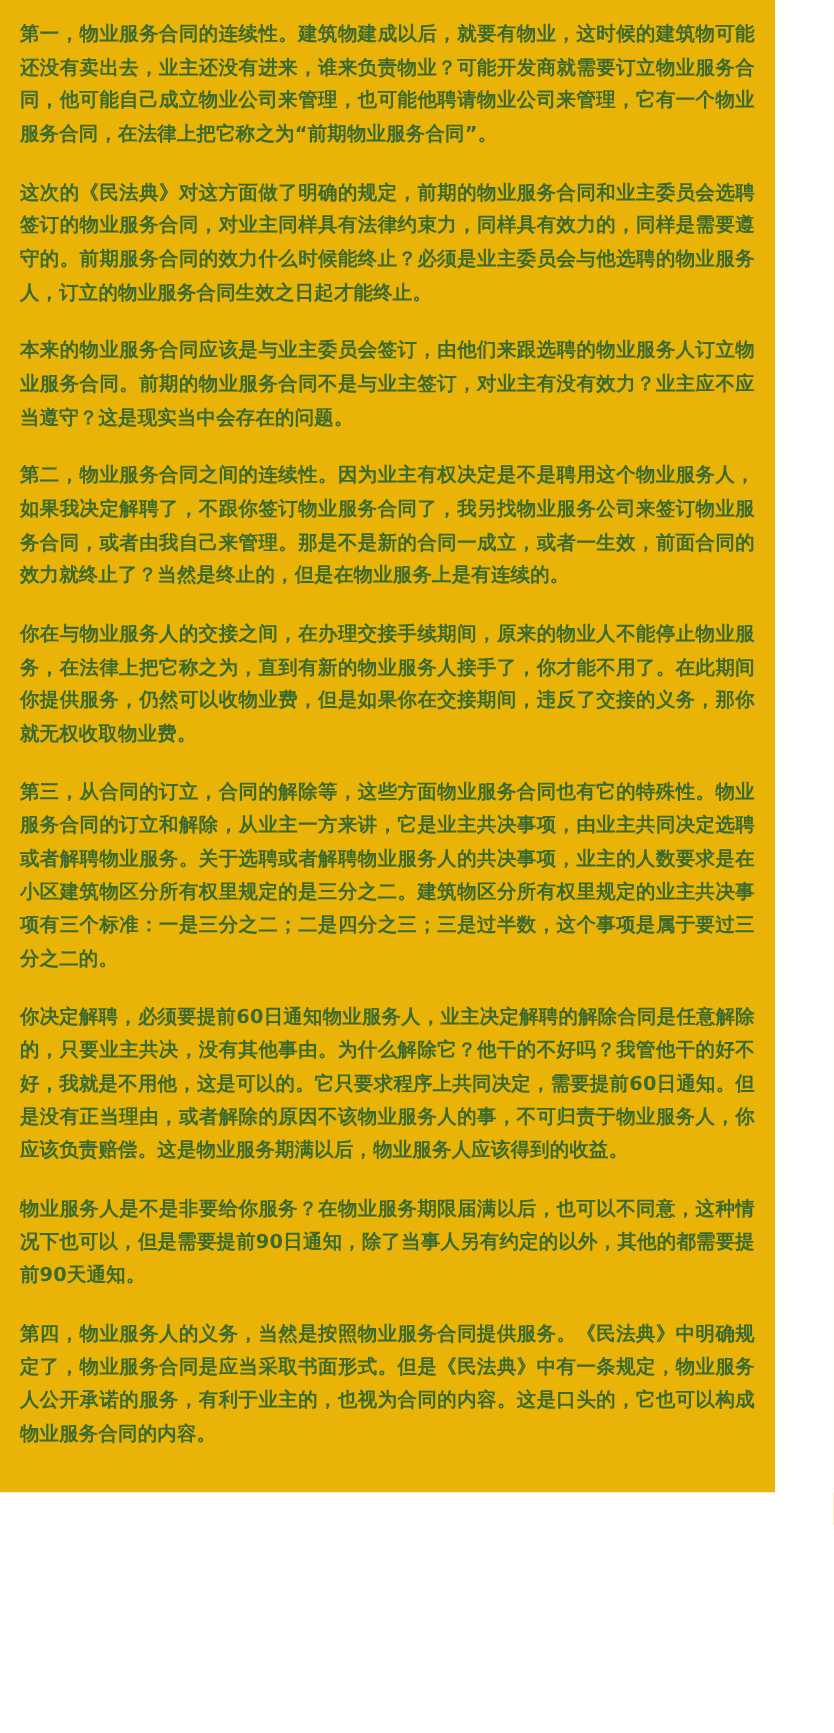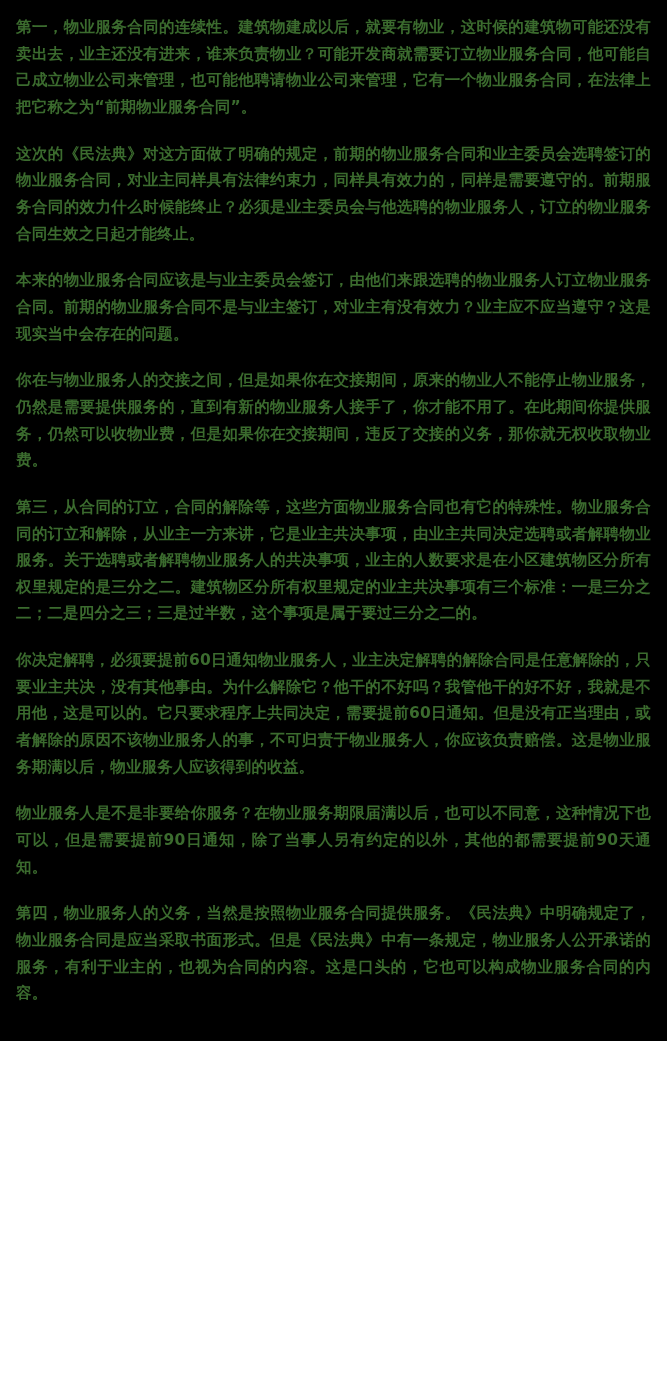--- a/index.html
+++ b/index.html
@@ -5,24 +5,24 @@
   html, body {
     margin: 0;
     padding: 0;
     background: #ffffff;
   }
   body {
     width: 667px;
     font-family: "DejaVu Sans", "Liberation Sans", sans-serif;
   }
   #article {
-    width: 667px;
+    width: 620px;
     box-sizing: border-box;
     padding: 14px 16px 18px 16px;
-    background: #000000;
+    background: #eab308;
   }
   p.para {
     margin: 0 0 20px 0;
     font-size: 15.5px;
     line-height: 1.72;
     color: #3b6b2e;
     text-align: justify;
     letter-spacing: 0.2px;
     font-weight: bold;
     font-family: "DejaVu Sans", "Liberation Sans", sans-serif;
@@ -31,18 +31,19 @@
     margin-bottom: 16px;
   }
 </style>
 </head>
 <body>
 
 <div id="article">
   <p class="para">第一，物业服务合同的连续性。建筑物建成以后，就要有物业，这时候的建筑物可能还没有卖出去，业主还没有进来，谁来负责物业？可能开发商就需要订立物业服务合同，他可能自己成立物业公司来管理，也可能他聘请物业公司来管理，它有一个物业服务合同，在法律上把它称之为“前期物业服务合同”。</p>
   <p class="para">这次的《民法典》对这方面做了明确的规定，前期的物业服务合同和业主委员会选聘签订的物业服务合同，对业主同样具有法律约束力，同样具有效力的，同样是需要遵守的。前期服务合同的效力什么时候能终止？必须是业主委员会与他选聘的物业服务人，订立的物业服务合同生效之日起才能终止。</p>
   <p class="para">本来的物业服务合同应该是与业主委员会签订，由他们来跟选聘的物业服务人订立物业服务合同。前期的物业服务合同不是与业主签订，对业主有没有效力？业主应不应当遵守？这是现实当中会存在的问题。</p>
-  <p class="para">你在与物业服务人的交接之间，但是如果你在交接期间，原来的物业人不能停止物业服务，仍然是需要提供服务的，直到有新的物业服务人接手了，你才能不用了。在此期间你提供服务，仍然可以收物业费，但是如果你在交接期间，违反了交接的义务，那你就无权收取物业费。</p>
+  <p class="para">第二，物业服务合同之间的连续性。因为业主有权决定是不是聘用这个物业服务人，如果我决定解聘了，不跟你签订物业服务合同了，我另找物业服务公司来签订物业服务合同，或者由我自己来管理。那是不是新的合同一成立，或者一生效，前面合同的效力就终止了？当然是终止的，但是在物业服务上是有连续的。</p>
+  <p class="para">你在与物业服务人的交接之间，在办理交接手续期间，原来的物业人不能停止物业服务，在法律上把它称之为，直到有新的物业服务人接手了，你才能不用了。在此期间你提供服务，仍然可以收物业费，但是如果你在交接期间，违反了交接的义务，那你就无权收取物业费。</p>
   <p class="para">第三，从合同的订立，合同的解除等，这些方面物业服务合同也有它的特殊性。物业服务合同的订立和解除，从业主一方来讲，它是业主共决事项，由业主共同决定选聘或者解聘物业服务。关于选聘或者解聘物业服务人的共决事项，业主的人数要求是在小区建筑物区分所有权里规定的是三分之二。建筑物区分所有权里规定的业主共决事项有三个标准：一是三分之二；二是四分之三；三是过半数，这个事项是属于要过三分之二的。</p>
   <p class="para">你决定解聘，必须要提前60日通知物业服务人，业主决定解聘的解除合同是任意解除的，只要业主共决，没有其他事由。为什么解除它？他干的不好吗？我管他干的好不好，我就是不用他，这是可以的。它只要求程序上共同决定，需要提前60日通知。但是没有正当理由，或者解除的原因不该物业服务人的事，不可归责于物业服务人，你应该负责赔偿。这是物业服务期满以后，物业服务人应该得到的收益。</p>
   <p class="para">物业服务人是不是非要给你服务？在物业服务期限届满以后，也可以不同意，这种情况下也可以，但是需要提前90日通知，除了当事人另有约定的以外，其他的都需要提前90天通知。</p>
   <p class="para">第四，物业服务人的义务，当然是按照物业服务合同提供服务。《民法典》中明确规定了，物业服务合同是应当采取书面形式。但是《民法典》中有一条规定，物业服务人公开承诺的服务，有利于业主的，也视为合同的内容。这是口头的，它也可以构成物业服务合同的内容。</p>
 </div>
 
 </body></html>

